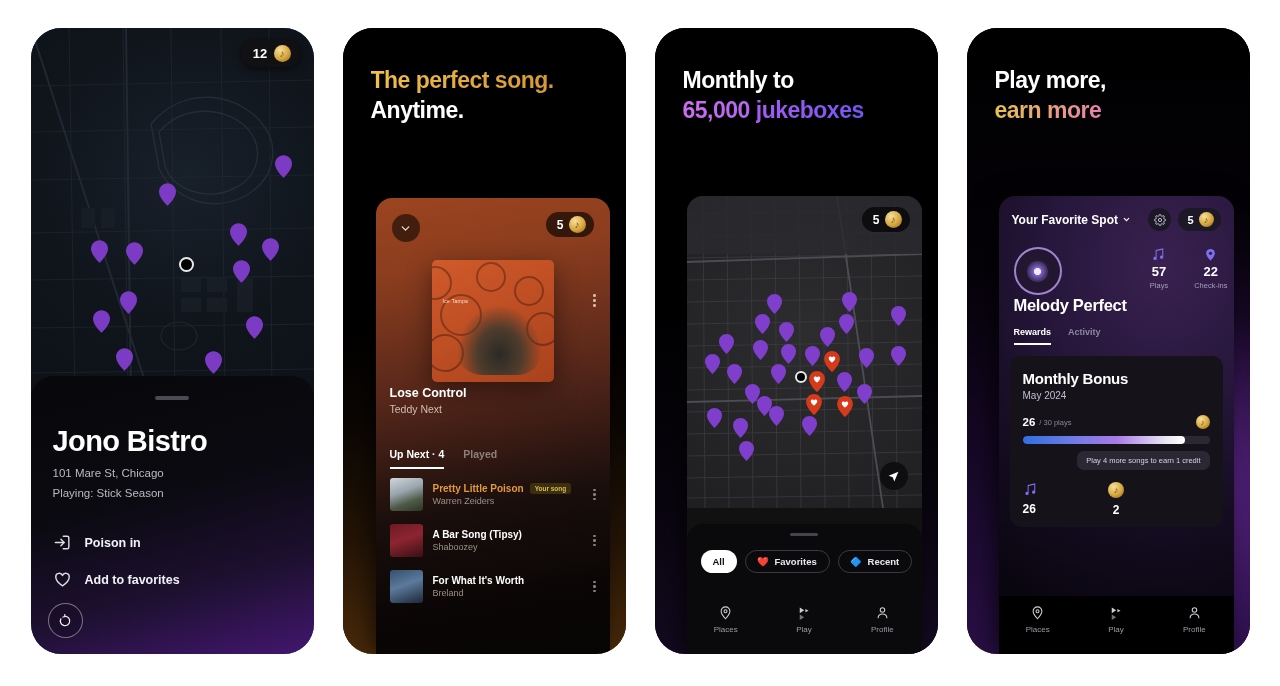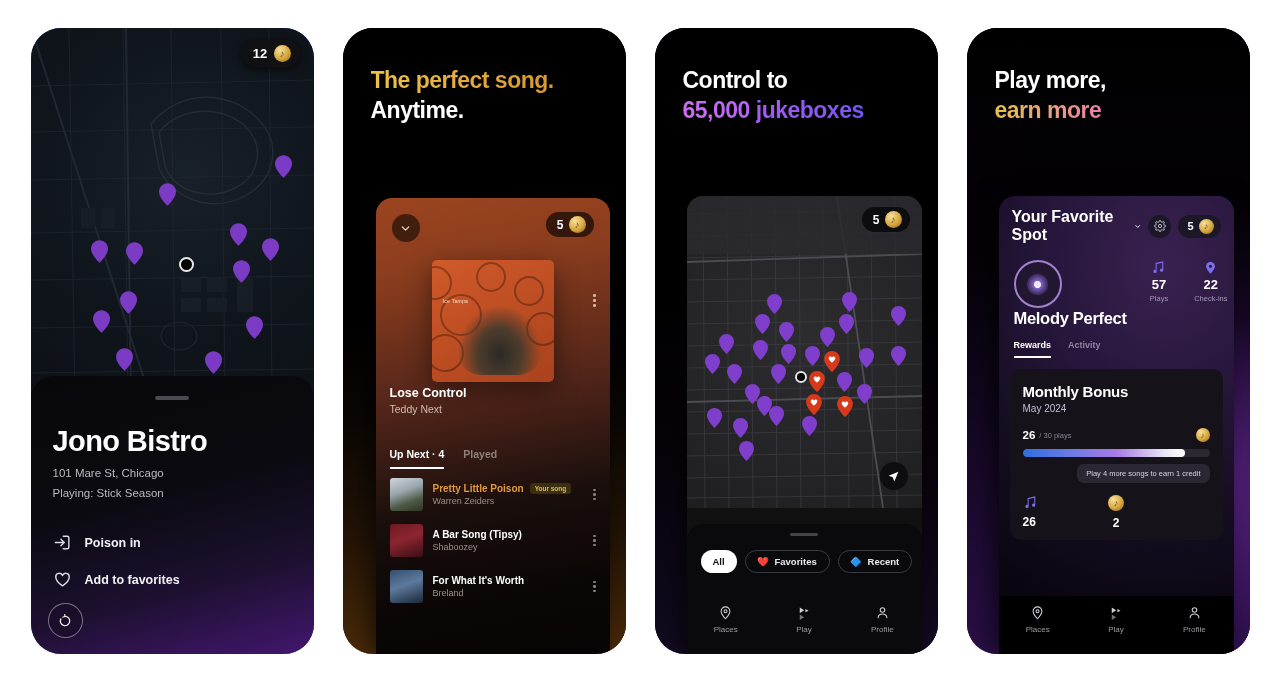--- a/index.html
+++ b/index.html
@@ -241,21 +241,21 @@
       linear-gradient(to bottom,#000 0%,#050208 38%,#18092a 72%,#2a0f47 100%);
   }
   .inner4{
     position:absolute; left:32px; right:16px; top:168px; bottom:0;
     border-radius:16px 16px 0 0; overflow:hidden;
     background:
       radial-gradient(ellipse 130% 80% at 70% 15%, #3a2150 0%, #25163a 40%, #140c20 72%, #0a0610 100%);
     box-shadow:-6px 0 22px rgba(0,0,0,.6);
   }
   .p4top{ padding:12px 13px 0 13px; display:flex; align-items:center; gap:7px; }
-  .spot{ color:#fff; font-size:16px; font-weight:700; display:flex;align-items:center;gap:4px; flex:1; }
+  .spot{ color:#fff; font-size:12px; font-weight:700; display:flex;align-items:center;gap:4px; flex:1; }
   .iconbtn{
     width:23px;height:23px;border-radius:50%;background:#1d1828;
     display:flex;align-items:center;justify-content:center;color:#d6d2e0;flex:0 0 23px;
   }
   .p4credit{
     display:flex;align-items:center;gap:5px;background:#1d1828;border-radius:13px;padding:4px 7px 4px 9px;
   }
   .p4credit .num{ color:#fff;font-size:11px;font-weight:700; }
   .prof-row{ display:flex; align-items:flex-start; padding:16px 0 0 15px; gap:10px; }
   .vinyl{
@@ -552,21 +552,21 @@
           </div>
         </div>
       </div>
     </div>
   </div>
 
   <div class="phone p3">
     <div class="glow"></div>
     <div class="screen">
       <div class="headline">
-        <div class="l1 white-txt">Control to</div>
+        <div class="l1 white-txt">Monthly to</div>
         <div class="l2">
           <span class="purple-grad" style="background:linear-gradient(100deg,#cf6ef2 0%,#b265f2 100%);-webkit-background-clip:text;background-clip:text;color:transparent;">65,000</span>
           <span class="purple-grad" style="background:linear-gradient(100deg,#a95cf2 0%,#7355f3 100%);-webkit-background-clip:text;background-clip:text;color:transparent;">jukeboxes</span>
         </div>
       </div>
 
       <div class="inner3">
         <div class="map3">
           <svg class="roadsv" viewBox="0 0 235 312" preserveAspectRatio="none">
             <g stroke="#404046" stroke-width=".8" fill="none">

